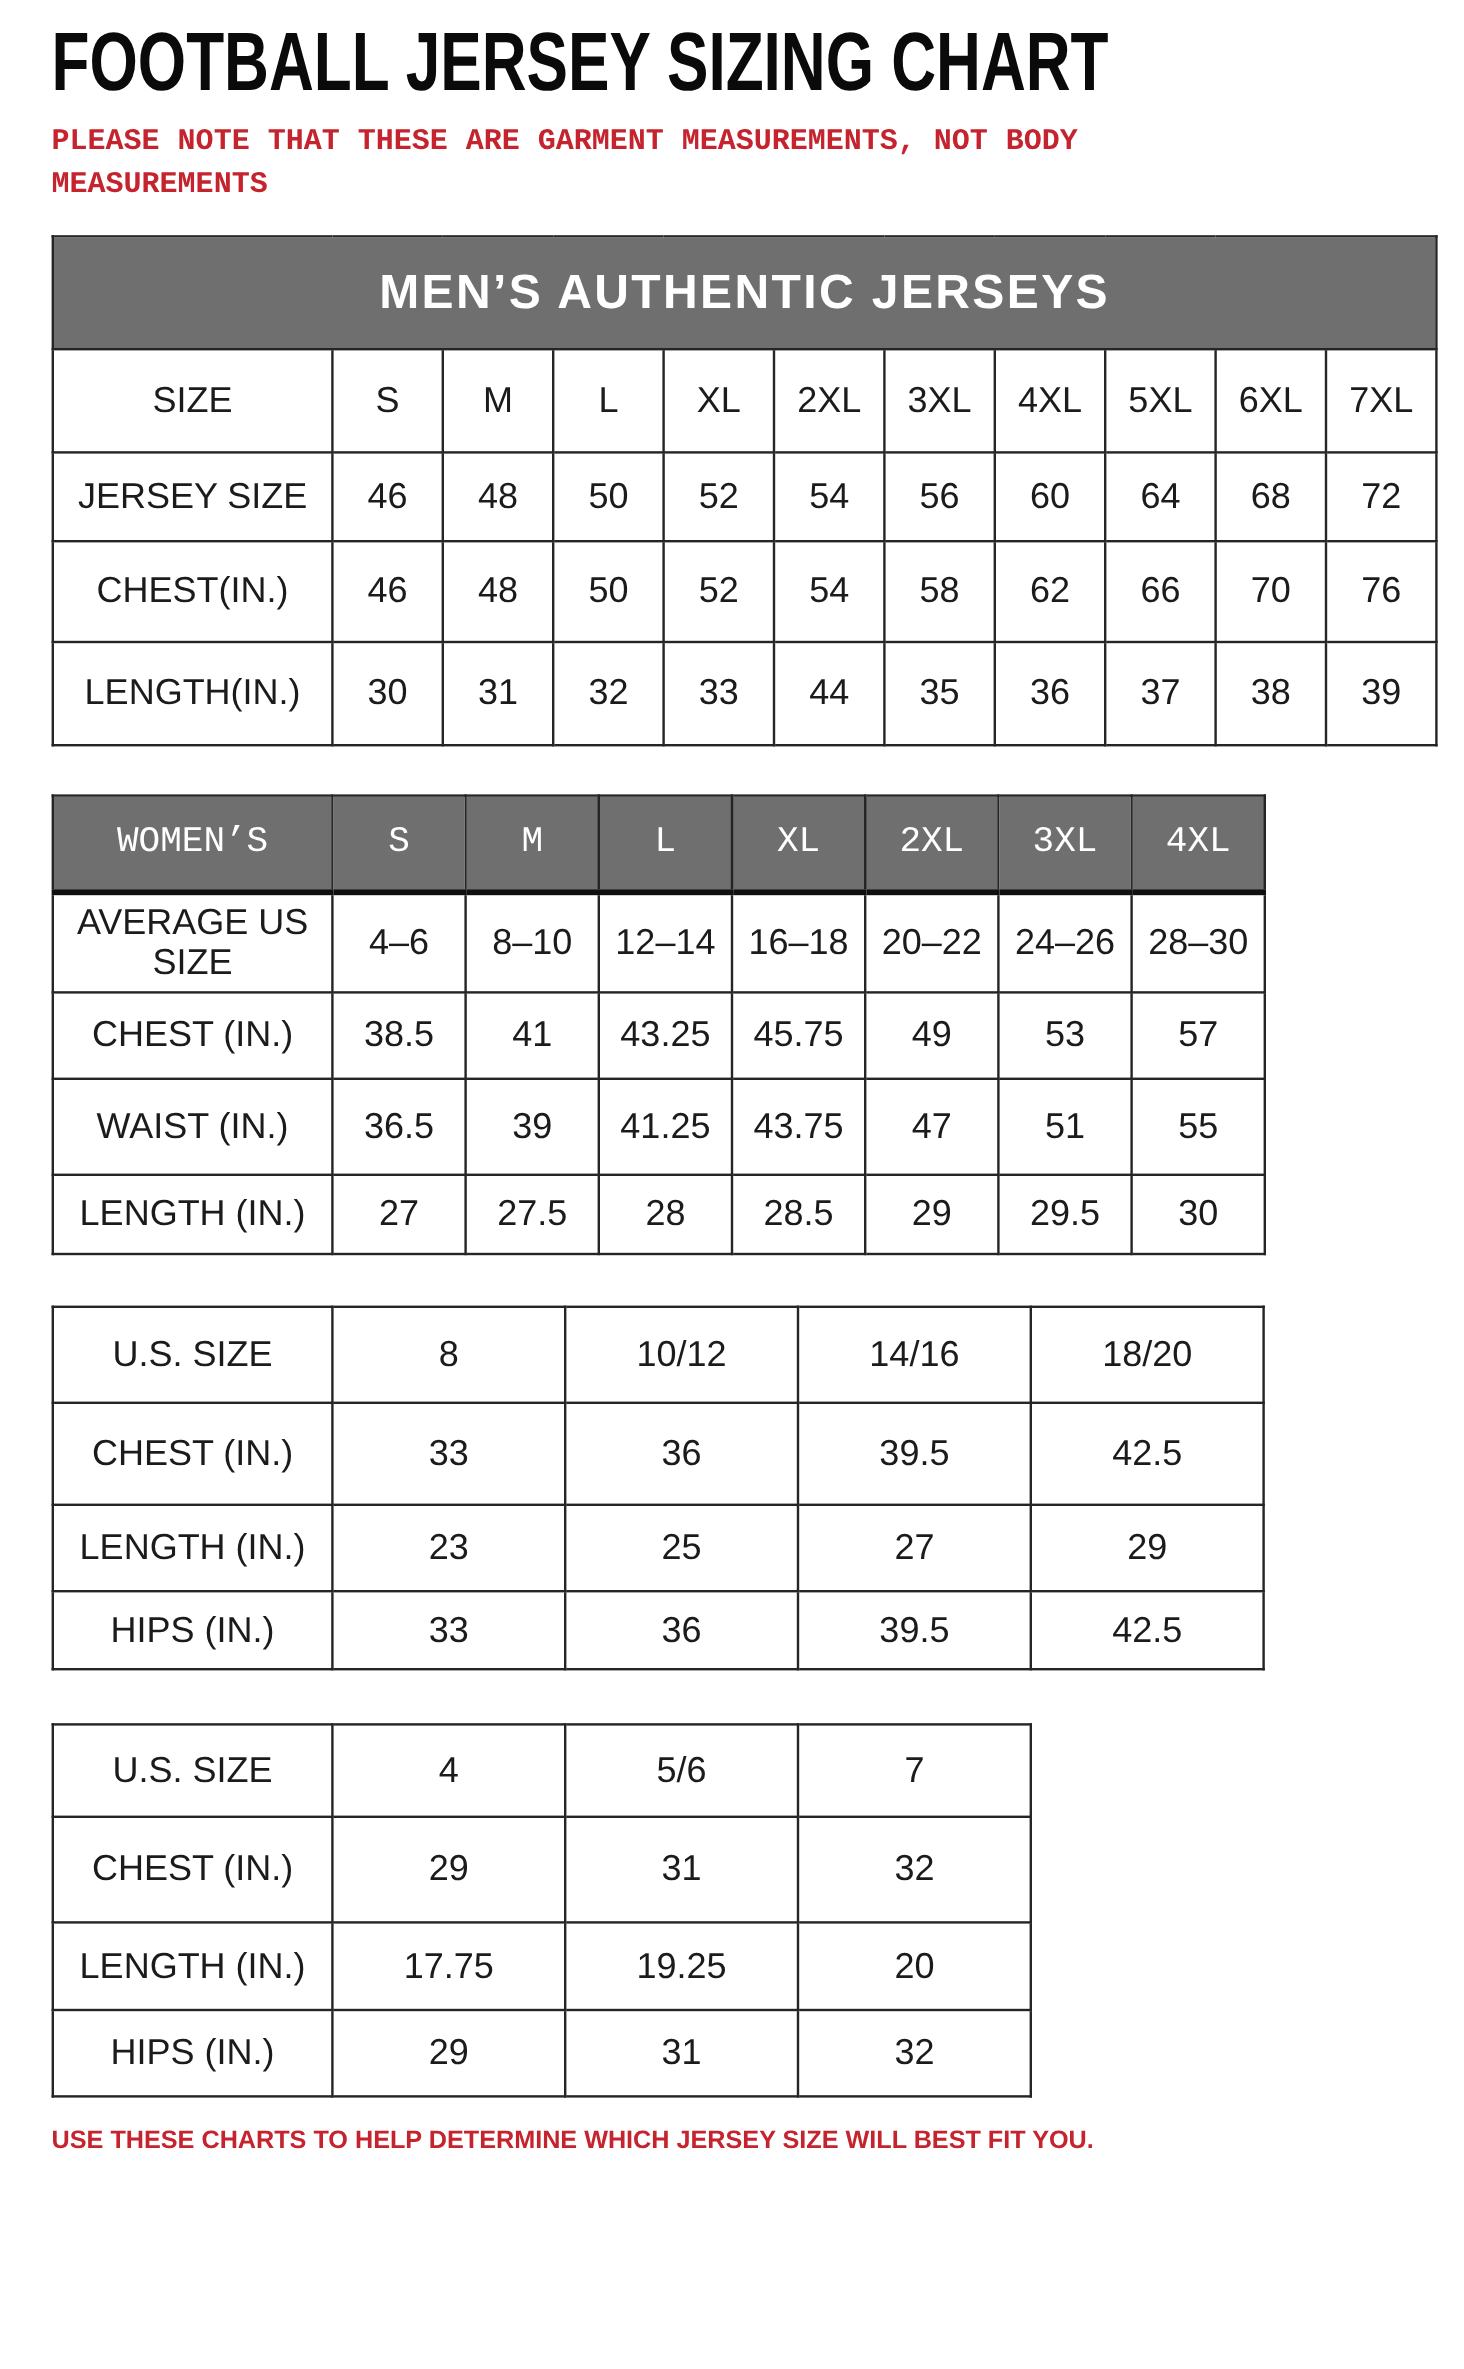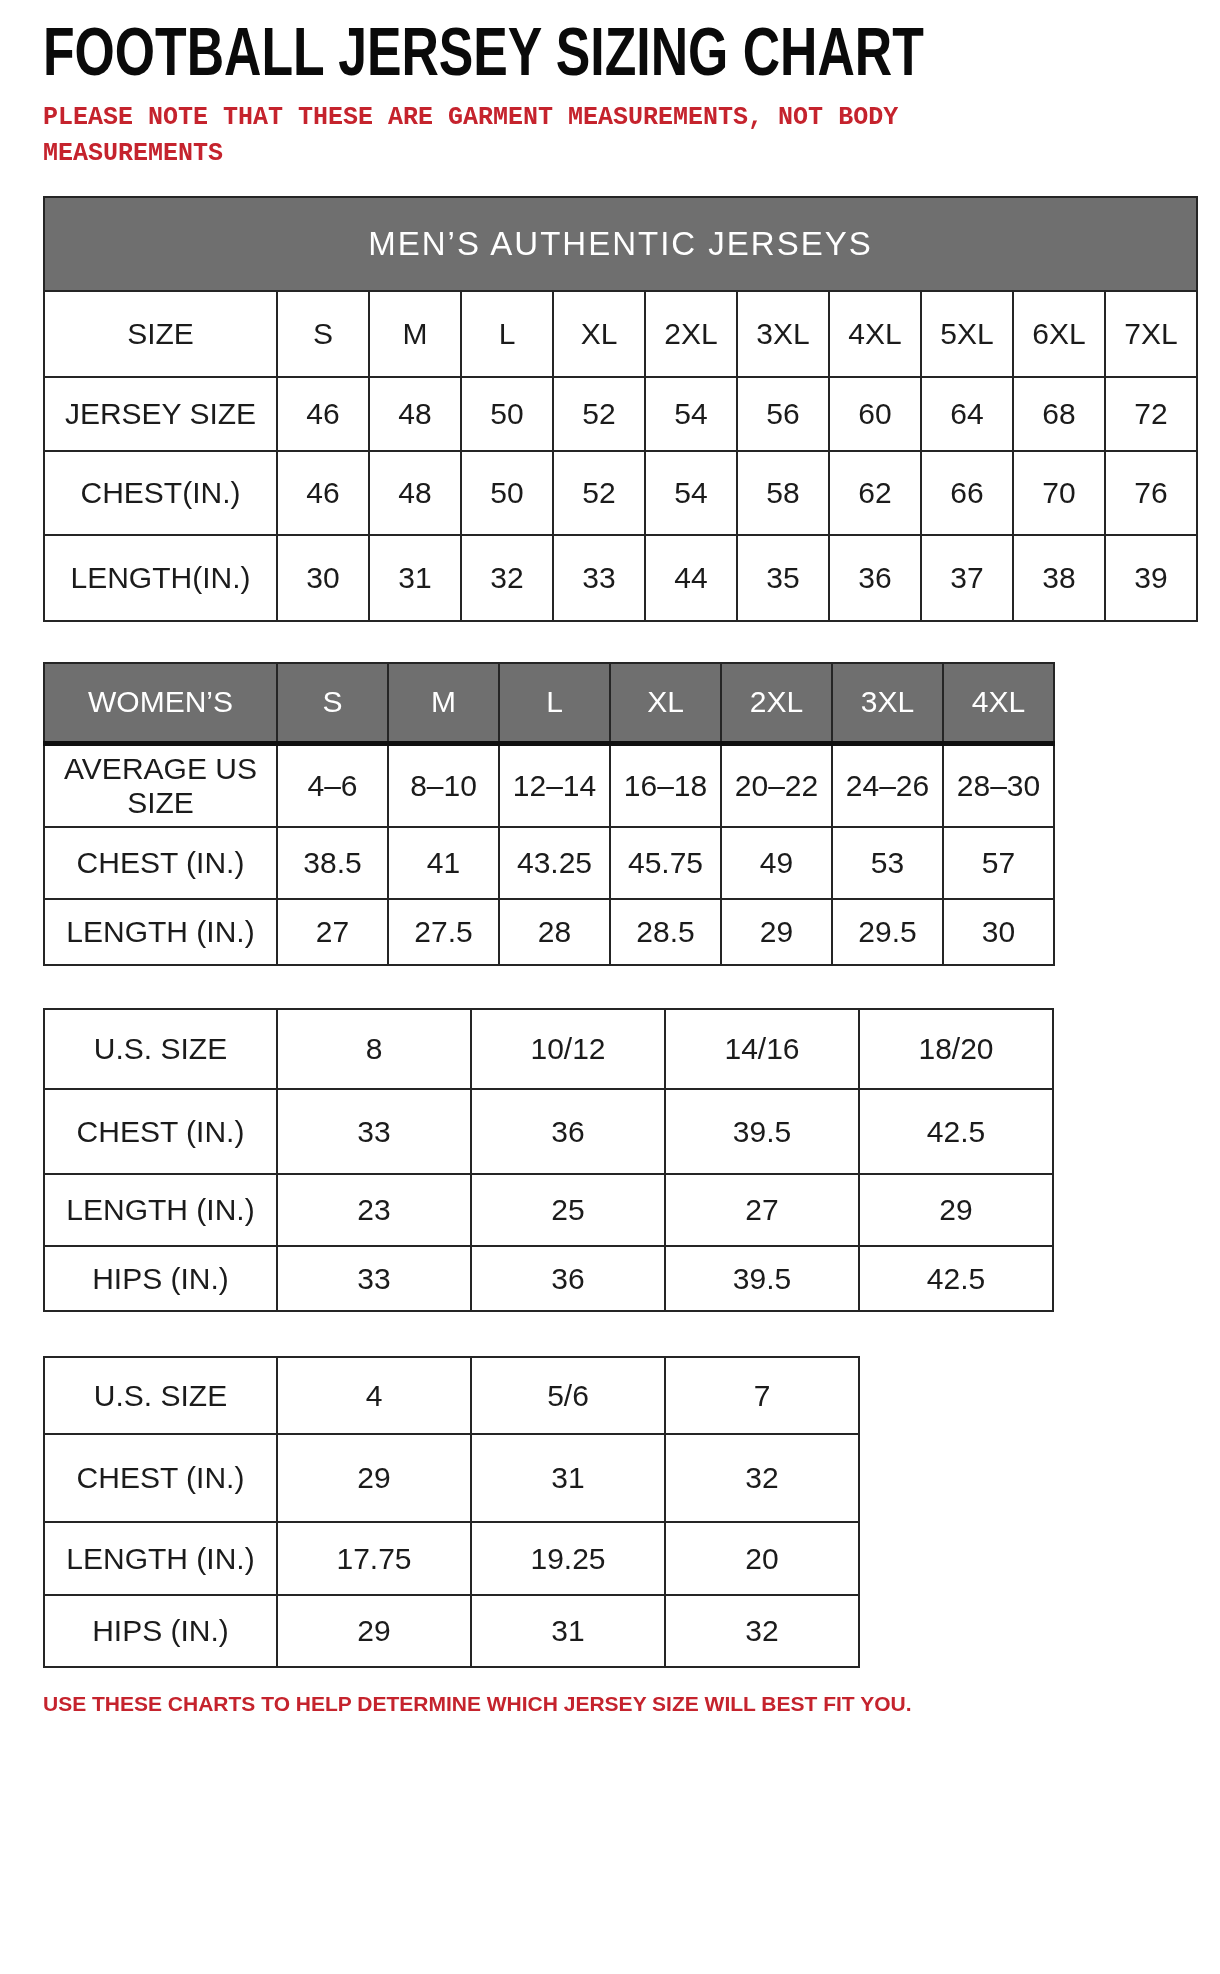--- a/index.html
+++ b/index.html
@@ -54,29 +54,30 @@
     vertical-align: middle;
     font-size: 30px;
     font-weight: normal;
     color: var(--ink);
     overflow: hidden;
   }
   
   .size-table th.band {
     background: var(--header-bg);
     color: var(--header-text);
-    font-size: 33px;
+    font-size: 40px;
     letter-spacing: 2px;
-    font-weight: normal;
+    font-weight: bold;
     margin-top: 48px;
   }
   .size-table tr.hrow td {
     background: var(--header-bg);
     color: var(--header-text);
     border-bottom: 5px solid #101010;
+    font-family: Liberation Mono, monospace;
   }
   
   .t-men  { margin-top: 24px; }
   .t-wom  { margin-top: 40px; }
   .t-boys { margin-top: 42px; }
   .t-pre  { margin-top: 44px; }
 
   .t-men  tr.band-row { height: 94px; }
   .t-men  tr.cols-row { height: 86px; }
   .t-men  tr.d0 { height: 74px; margin-left: 16px; }
@@ -229,20 +230,30 @@
       <tr class="d1">
         <td class="label-col">CHEST (IN.)</td>
         <td>38.5</td>
         <td>41</td>
         <td>43.25</td>
         <td>45.75</td>
         <td>49</td>
         <td>53</td>
         <td>57</td>
       </tr>
+      <tr class="d2">
+        <td class="label-col">WAIST (IN.)</td>
+        <td>36.5</td>
+        <td>39</td>
+        <td>41.25</td>
+        <td>43.75</td>
+        <td>47</td>
+        <td>51</td>
+        <td>55</td>
+      </tr>
       <tr class="d3">
         <td class="label-col">LENGTH (IN.)</td>
         <td>27</td>
         <td>27.5</td>
         <td>28</td>
         <td>28.5</td>
         <td>29</td>
         <td>29.5</td>
         <td>30</td>
       </tr>

